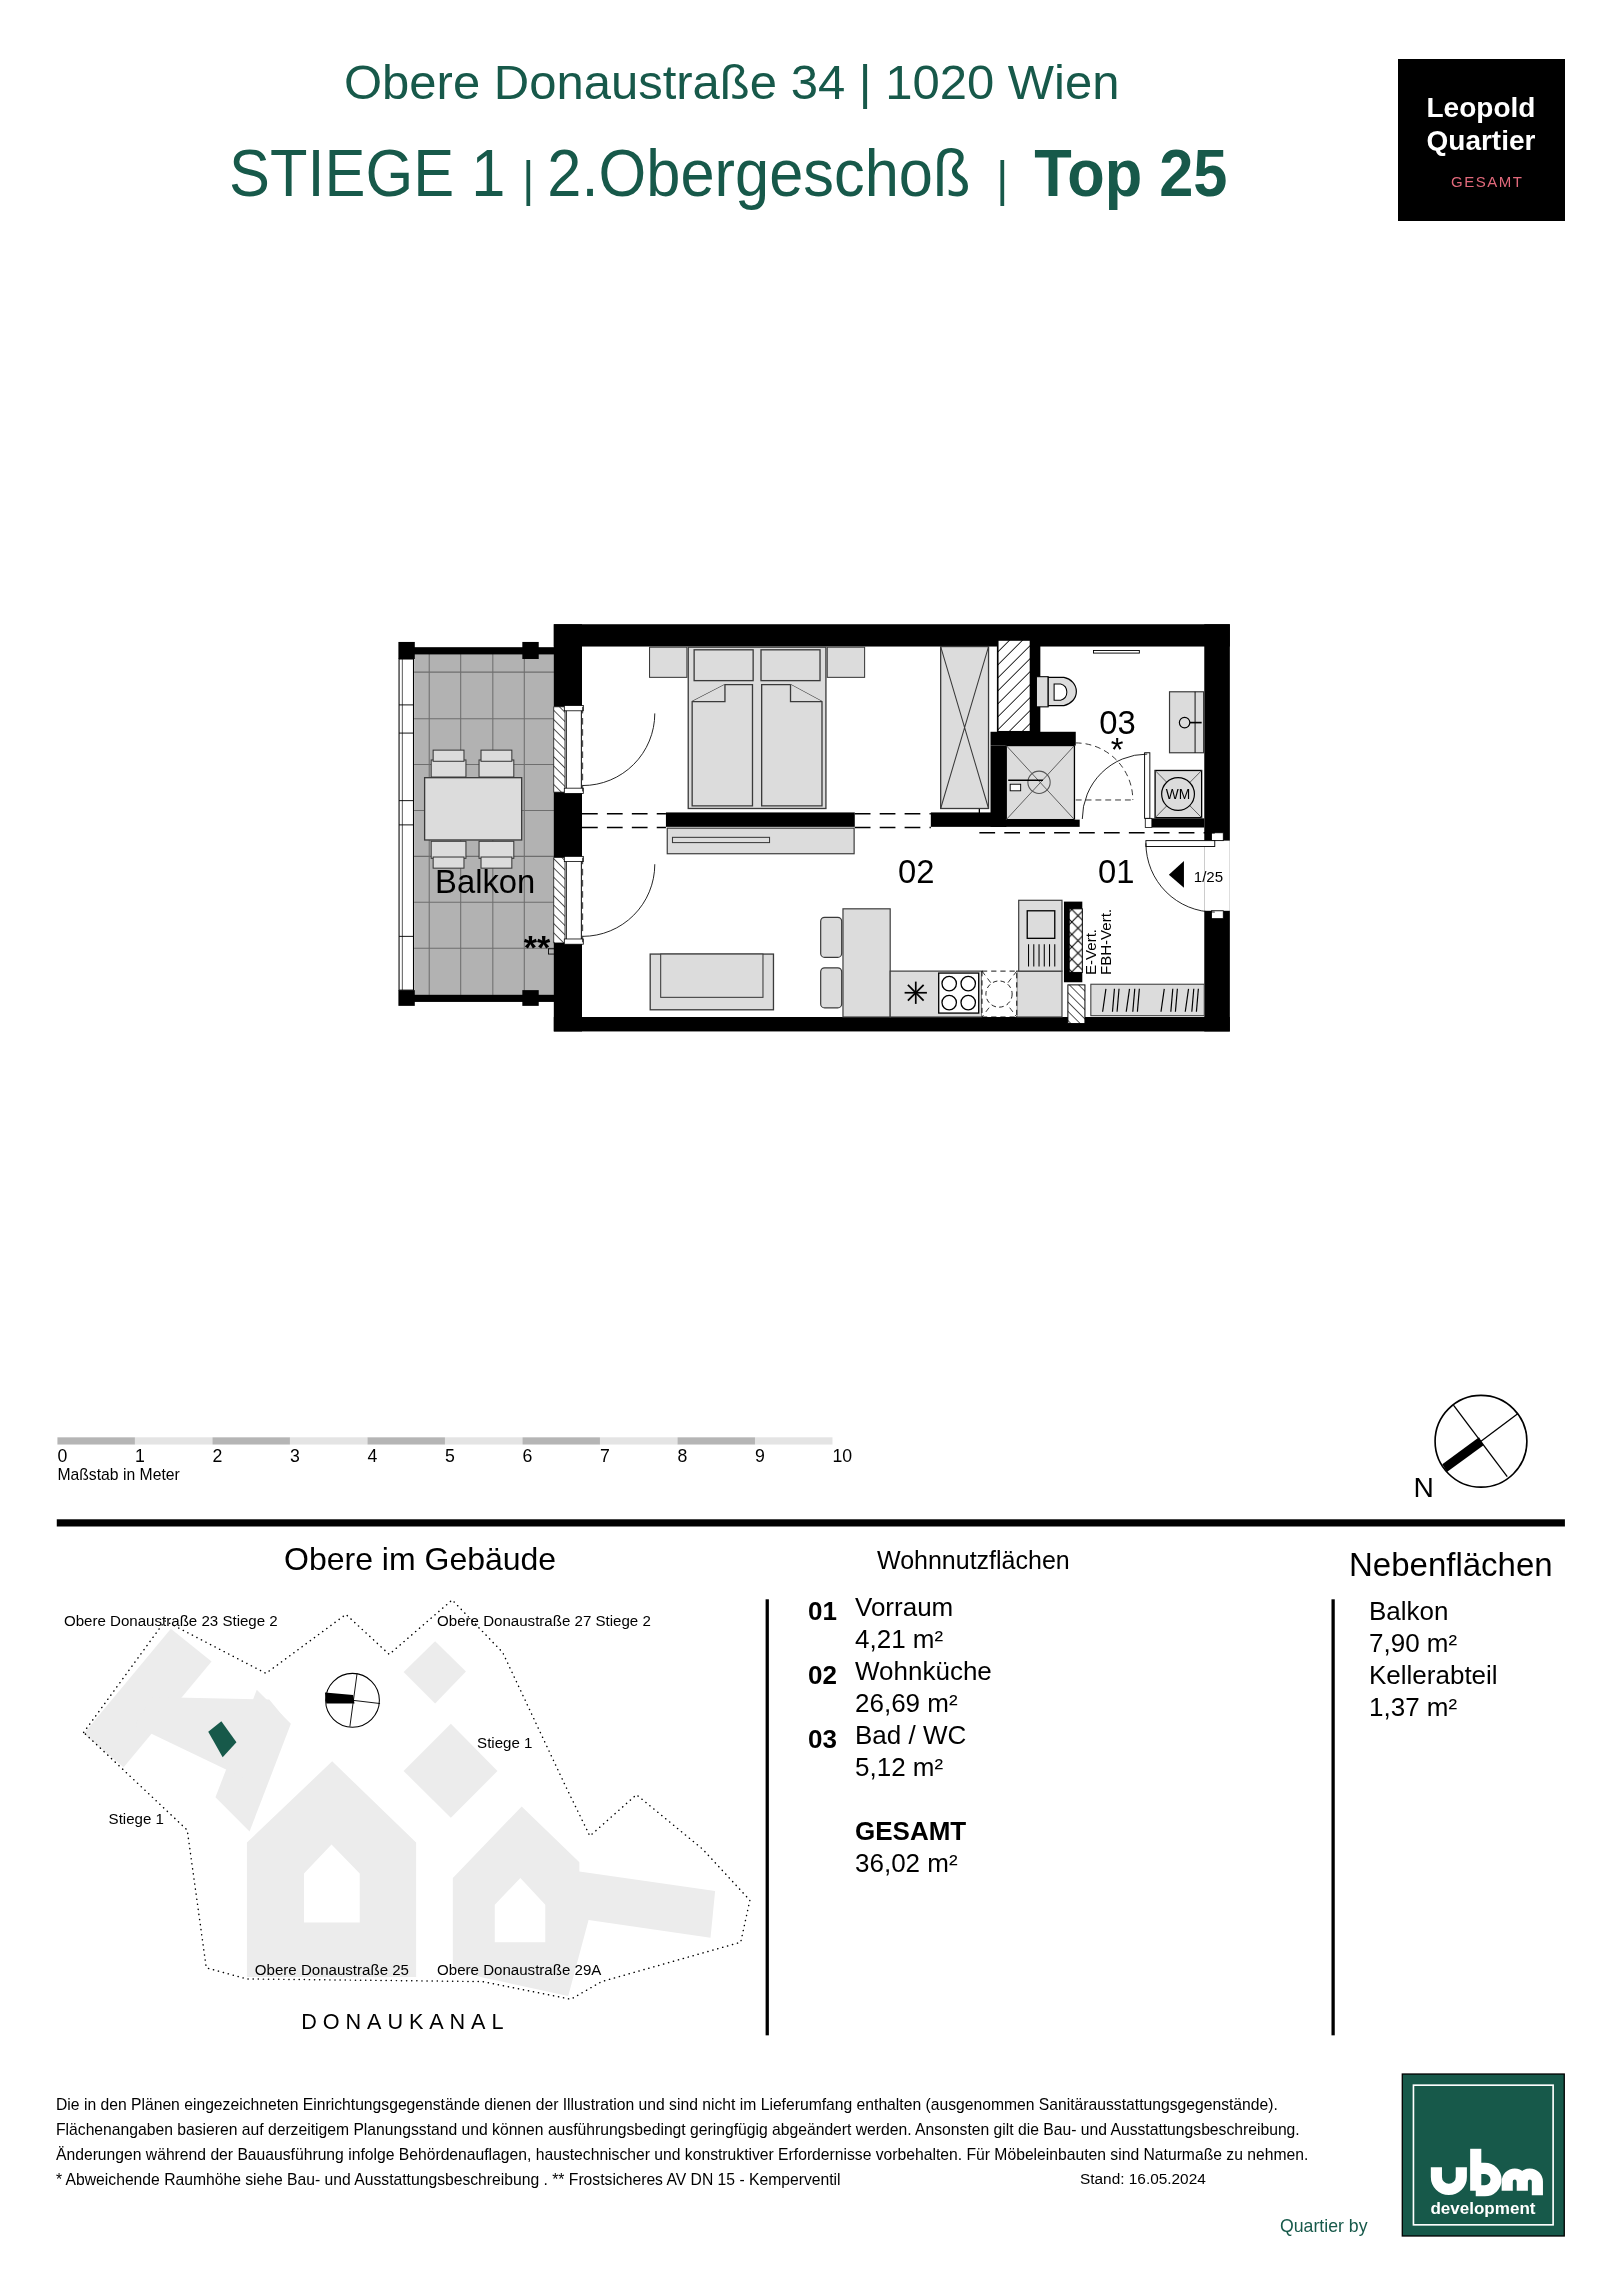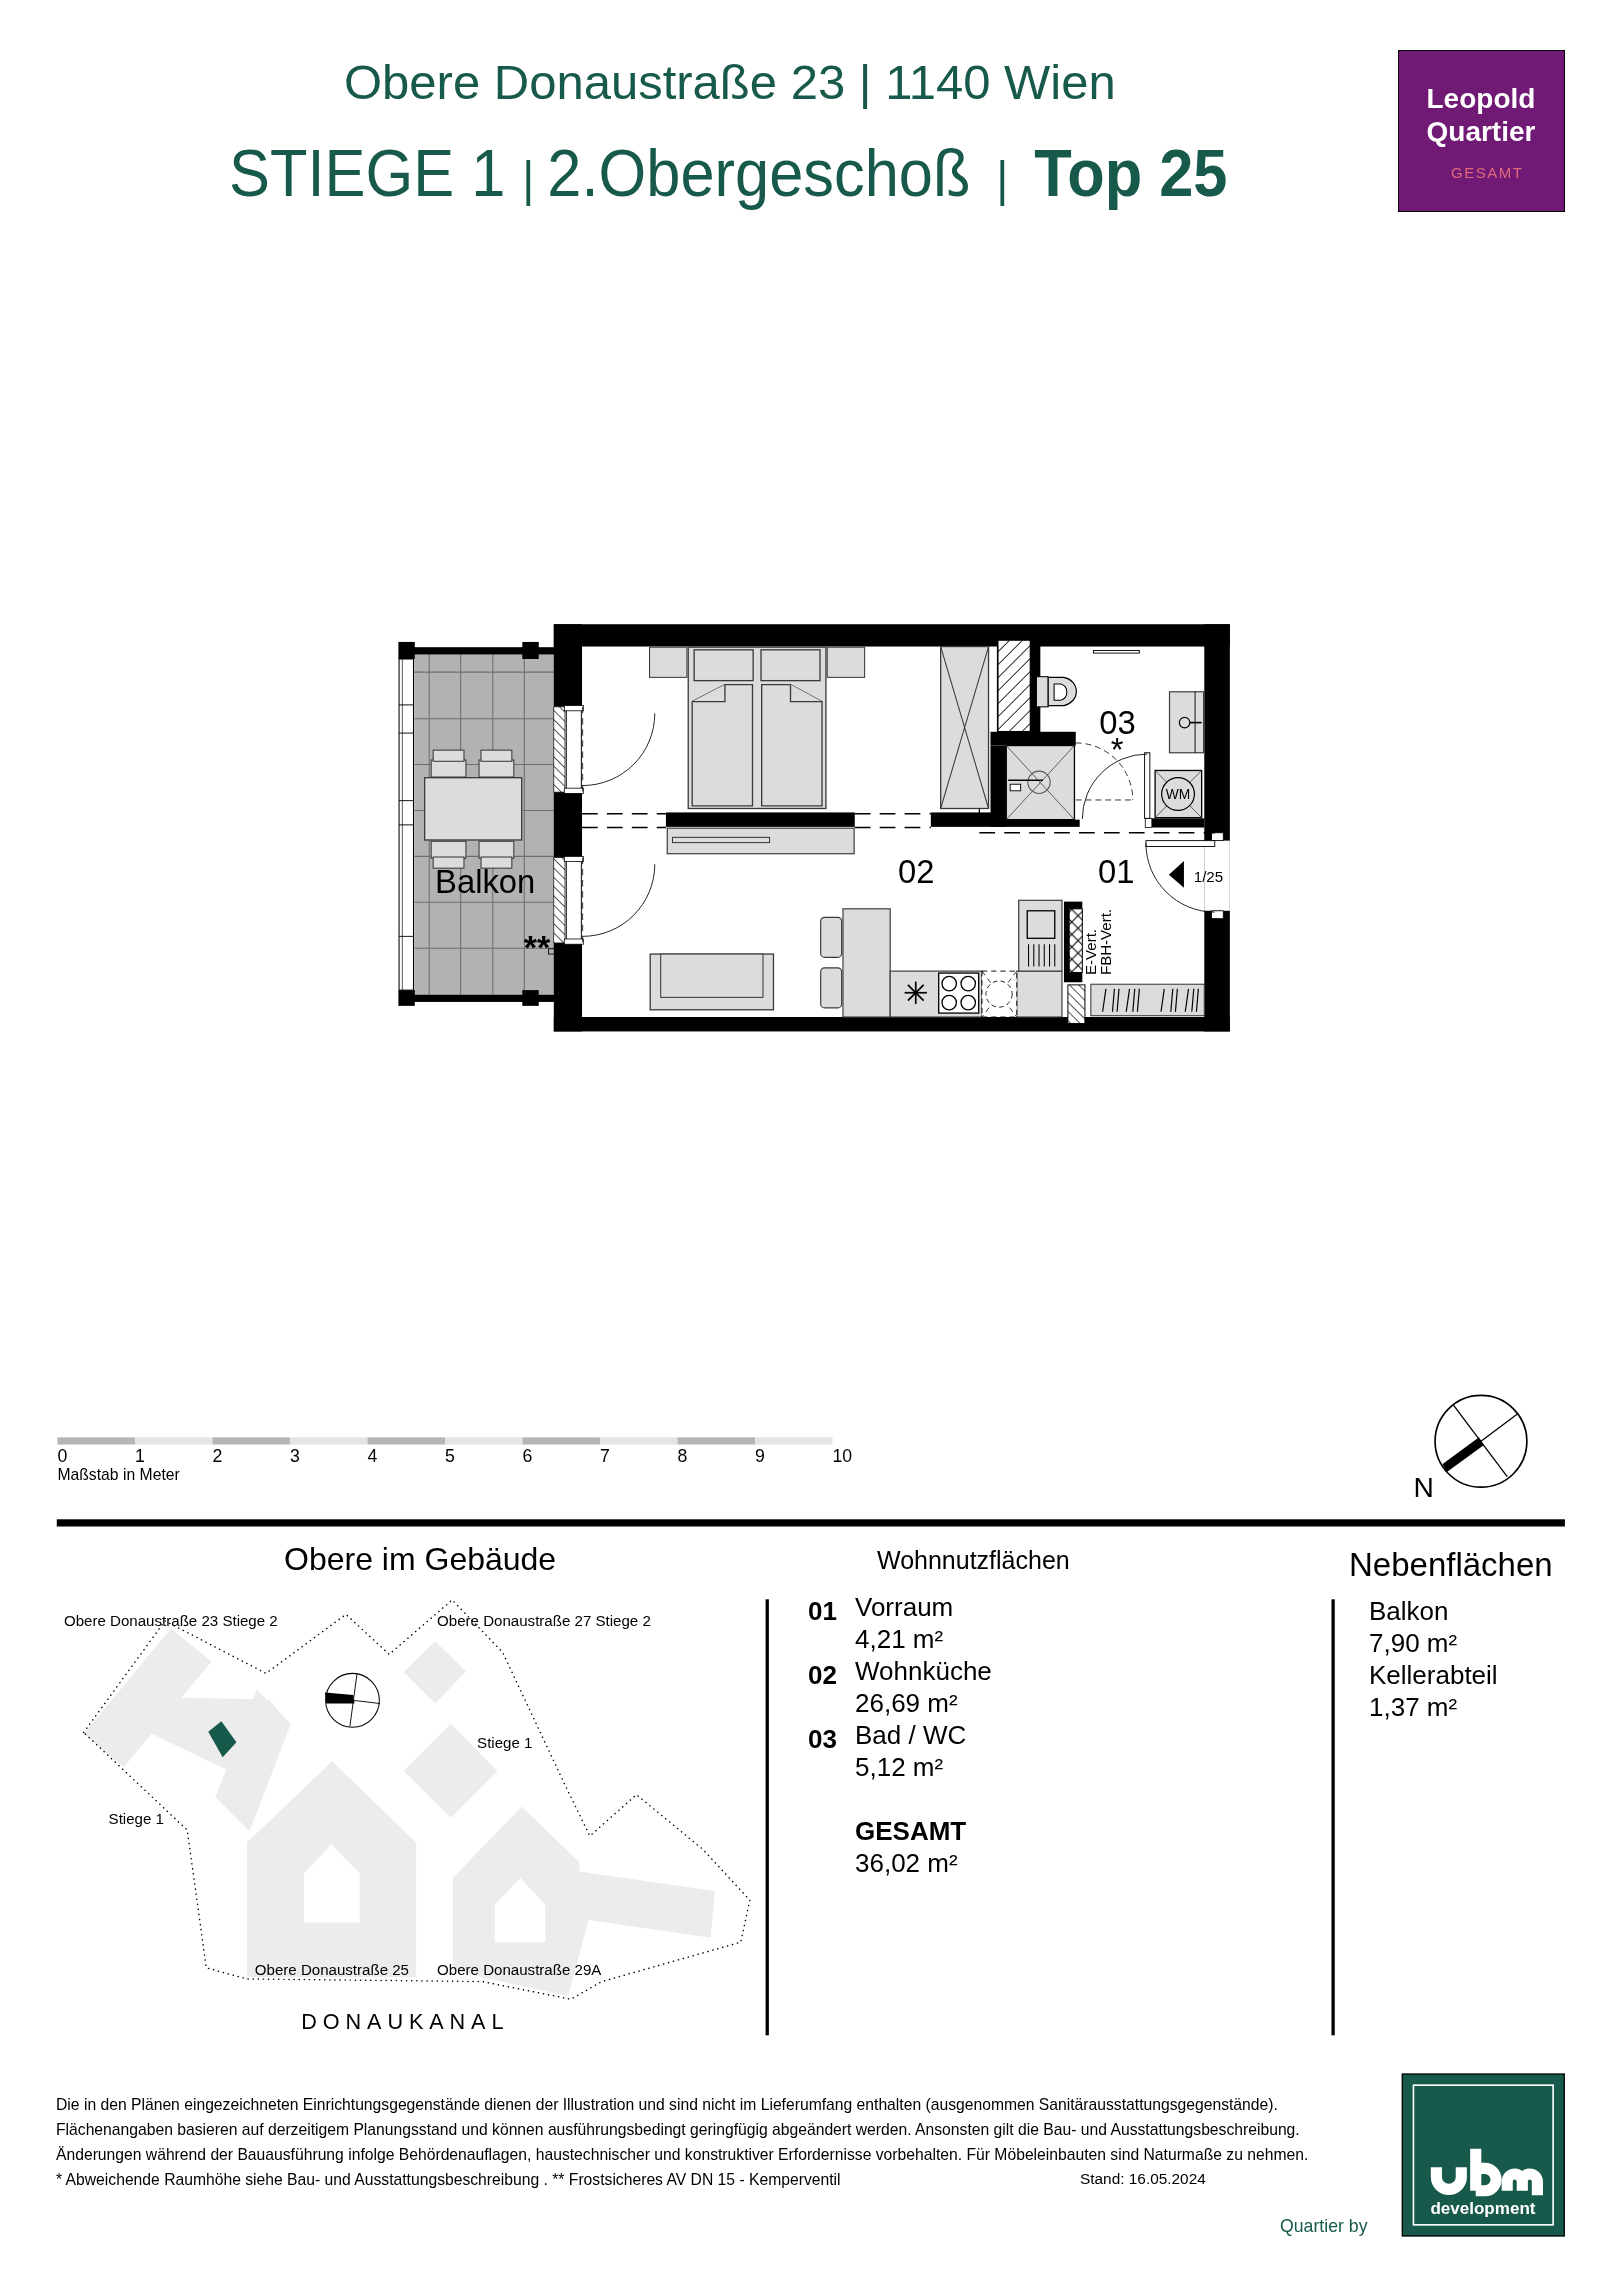--- a/index.html
+++ b/index.html
@@ -1,22 +1,22 @@
 <!DOCTYPE html>
 <html style="font-size:10.5px"><head><meta charset="utf-8">
 <style>
 html,body{margin:0;padding:0;width:1623px;height:2295px;background:#fff;overflow:hidden}
 body{font-family:"Liberation Sans",sans-serif;position:relative;color:#000}
 .abs{position:absolute}
 .grn{color:#17594a}
 </style></head>
 <body>
-<div class="abs grn" id="h1" style="left:344px;top:58px;font-size:49px;line-height:1;white-space:nowrap">Obere Donaustraße 23 | 1140 Wien</div>
+<div class="abs grn" id="h1" style="left:344px;top:58px;font-size:49px;line-height:1;white-space:nowrap">Obere Donaustraße 34 | 1020 Wien</div>
 <div class="abs grn" id="h2" style="left:229px;top:140px;font-size:66px;line-height:1;white-space:nowrap;transform:scaleX(0.93);transform-origin:0 0">STIEGE 1 <span style="font-size:50px">| </span>2.Obergeschoß<span style="font-size:50px">&nbsp; |&nbsp; </span><b>Top 25</b></div>
-<div class="abs" style="left:1398px;top:50px;width:165px;height:160px;background:#701a75;border:0.7px solid #000">
+<div class="abs" style="left:1398px;top:59px;width:165px;height:160px;background:#000000;border:0.7px solid #000">
  <div class="abs" style="left:27.5px;top:31px;font-size:28px;line-height:33px;font-weight:bold;color:#fff">Leopold<br>Quartier</div>
  <div class="abs" style="left:52px;top:113px;font-size:15px;letter-spacing:1.5px;color:#e1697b">GESAMT</div>
 </div>
 <svg class="abs" style="left:0;top:0" width="1623" height="2295" viewBox="0 0 2474 3500" font-family="Liberation Sans">
 <defs>
       <pattern id="hatch" width="14" height="14" patternTransform="rotate(45)" patternUnits="userSpaceOnUse">
         <rect width="14" height="14" fill="#fff"></rect>
         <line x1="0" y1="0" x2="0" y2="14" stroke="#000" stroke-width="2.5"></line>
       </pattern>
       <pattern id="hatch2" width="10" height="10" patternTransform="rotate(-45)" patternUnits="userSpaceOnUse">

